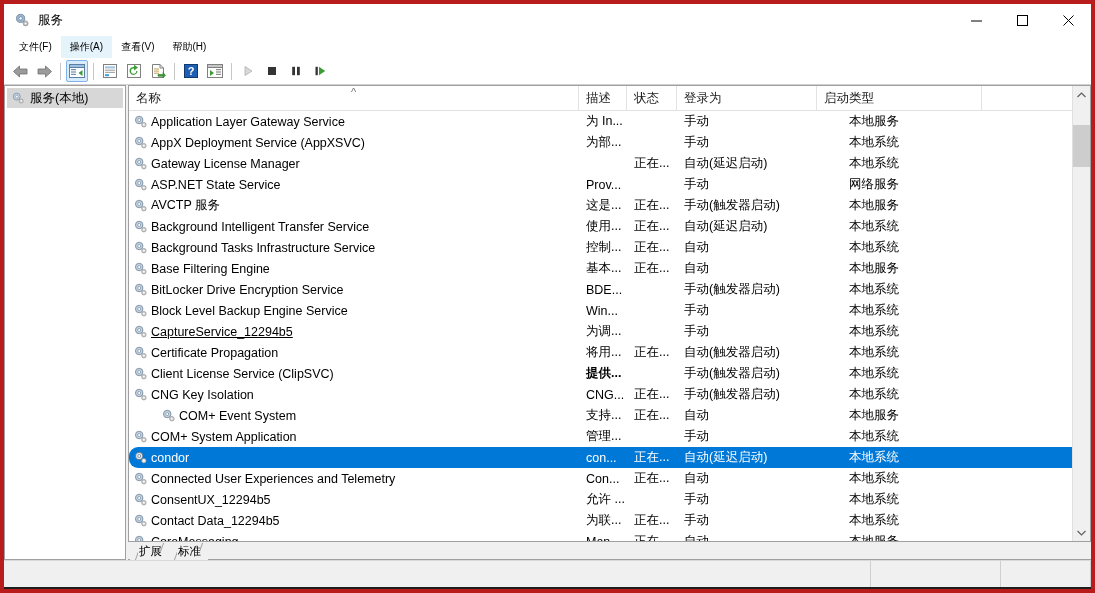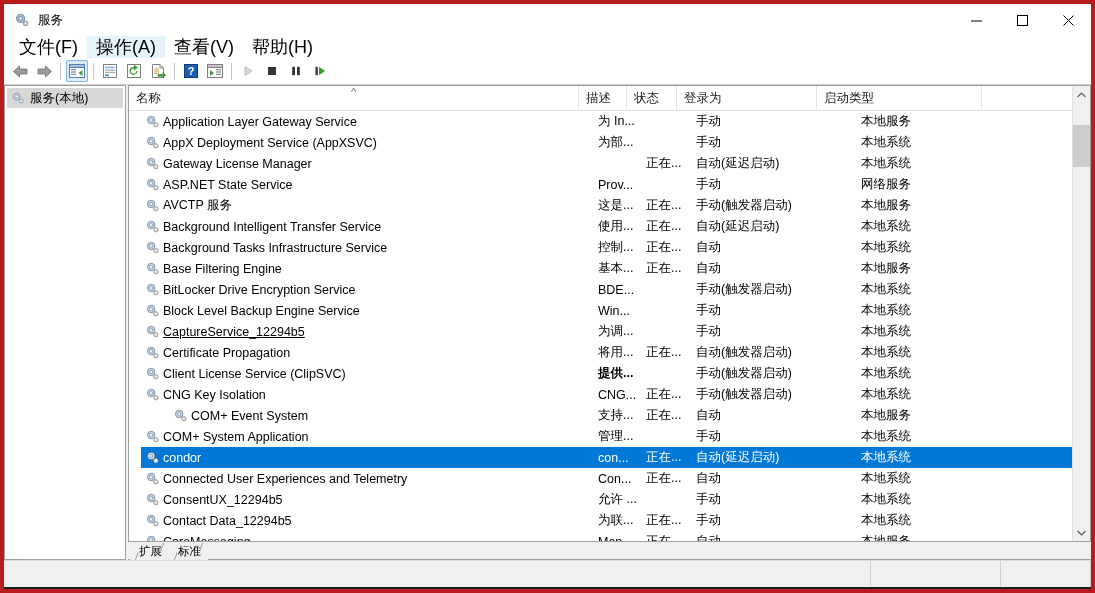--- a/index.html
+++ b/index.html
@@ -27,21 +27,21 @@
     background:transparent;
   }
   .win-btn svg{display:block;}
   
   .menubar{
     height:22px;flex:0 0 22px;background:#ffffff;
     display:flex;align-items:stretch;padding-left:6px;
   }
   .menu-item{
     padding:0 9px;display:flex;align-items:center;
-    font-size:18px;color:#000;white-space:nowrap;
+    font-size:10px;color:#000;white-space:nowrap;
   }
   .menu-item.hover{background:#e5f3fb;}
   
   .toolbar{
     height:26px;flex:0 0 26px;background:#ffffff;
     display:flex;align-items:center;padding-left:4px;
     border-bottom:1px solid #d0d0d0;
   }
   .tb-btn{
     width:22px;height:22px;display:flex;align-items:center;justify-content:center;
@@ -80,22 +80,22 @@
     padding-left:7px;font-size:12.5px;color:#1a1a1a;
     border-right:1px solid #e3e3e3;position:relative;height:24px;
     white-space:nowrap;overflow:hidden;
   }
   .sortmark{
     position:absolute;top:0px;left:50%;transform:translateX(-50%);
     font-size:11px;color:#707070;line-height:12px;
   }
   
   .rows{flex:1 1 auto;overflow:hidden;position:relative;}
-  .row{height:21px;display:flex;align-items:center;box-sizing:border-box;margin-left:12px;}
-  .row.selected{background:#0078d7;color:#ffffff;}
+  .row{height:21px;display:flex;align-items:center;box-sizing:border-box;}
+  .row.selected{background:#0078d7;color:#ffffff;border-radius:9px;}
   .cell{
     box-sizing:border-box;padding-left:7px;font-size:12.5px;
     white-space:nowrap;overflow:hidden;display:flex;align-items:center;height:21px;
   }
   .cell.name{padding-left:4px;}
   .cell.name .ico{width:15px;height:15px;flex:0 0 15px;margin-right:3px;}
   
   .vscroll{
     position:absolute;top:0;right:0;width:17px;bottom:0;
     background:#f0f0f0;border-left:1px solid #e0e0e0;

